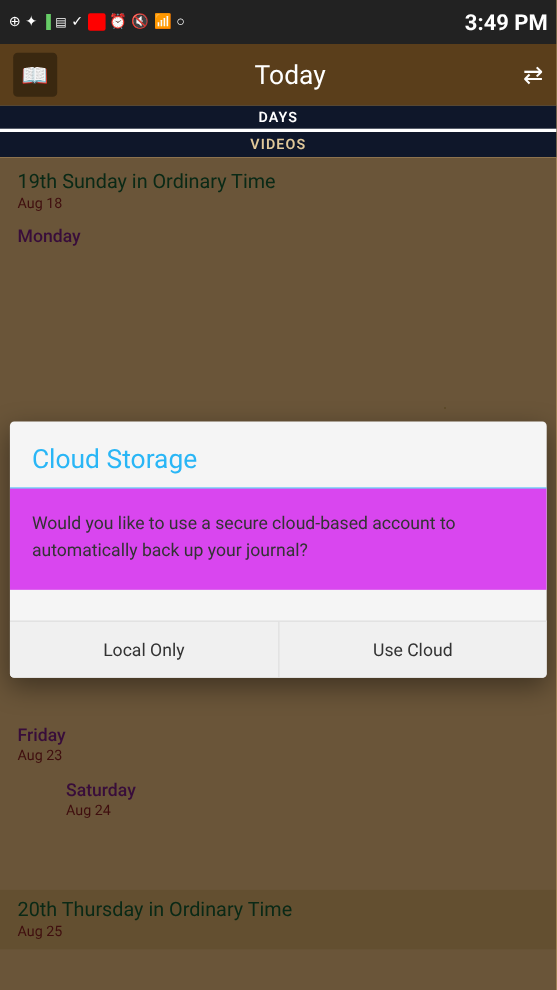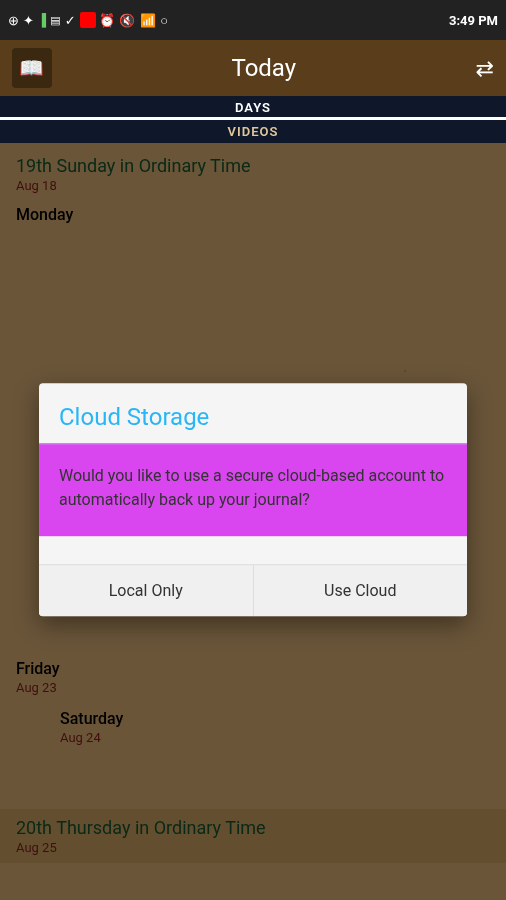--- a/index.html
+++ b/index.html
@@ -24,21 +24,21 @@
       padding: 0 8px;
       color: white;
       font-size: 13px;
     }
     .status-icons {
       display: flex;
       align-items: center;
       gap: 4px;
     }
     .status-time {
-      font-size: 13px;
+      font-size: 20px;
       font-weight: bold;
     }
 
     
     .top-bar {
       width: 100%;
       height: 56px;
       background: #5a3e1b;
       display: flex;
       align-items: center;
@@ -130,21 +130,21 @@
       font-weight: normal;
     }
     .list-section-date {
       color: #7f1d1d;
       font-size: 13px;
       margin-top: 2px;
     }
 
     .list-day-header {
       padding: 8px 16px 4px 16px;
-      color: #000000;
+      color: #701a75;
       font-size: 16px;
       font-weight: 500;
     }
 
     
     .overlay {
       position: absolute;
       top: 0;
       left: 0;
       width: 100%;
@@ -152,21 +152,21 @@
       background: rgba(0,0,0,0.5);
       z-index: 10;
     }
 
     
     .dialog {
       position: absolute;
       top: 50%;
       left: 50%;
       transform: translate(-50%, -60%);
-      width: 428px;
+      width: 488px;
       background: #f5f5f5;
       border-radius: 4px;
       z-index: 20;
       overflow: hidden;
       box-shadow: 0 8px 24px rgba(0,0,0,0.4);
     }
 
     .dialog-header {
       padding: 20px 20px 12px 20px;
       border-bottom: 1.5px solid #29b6f6;

